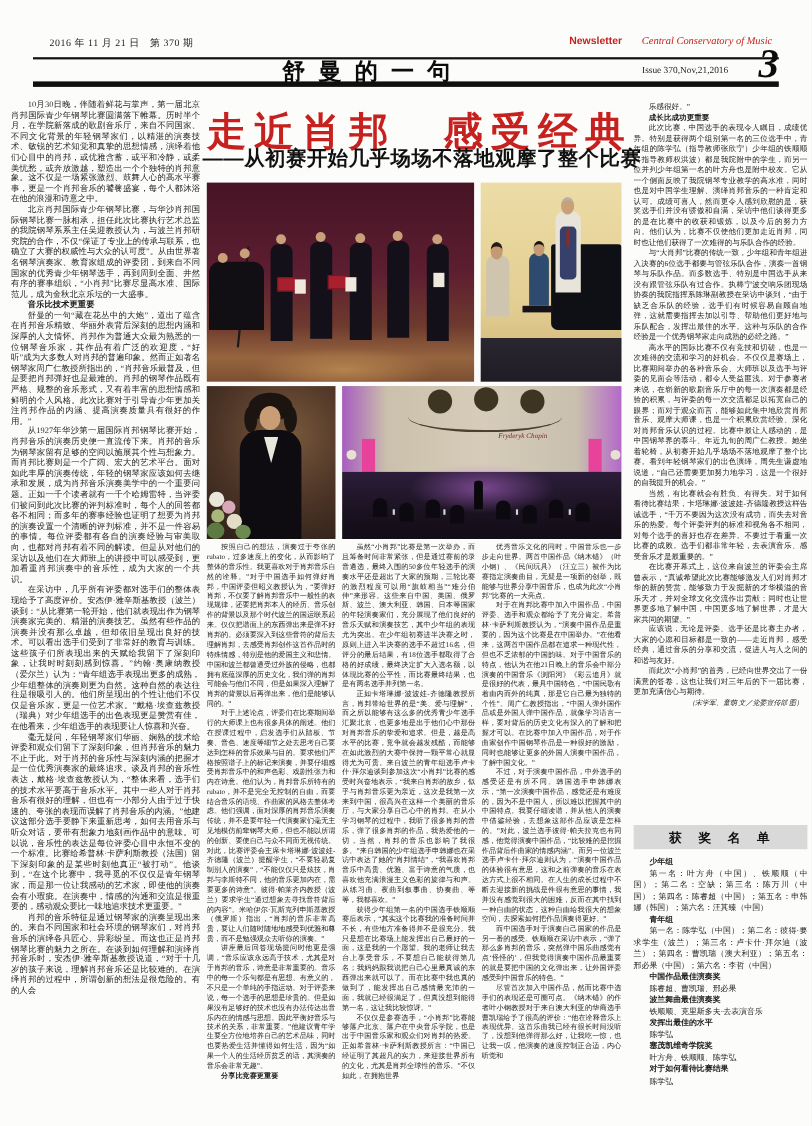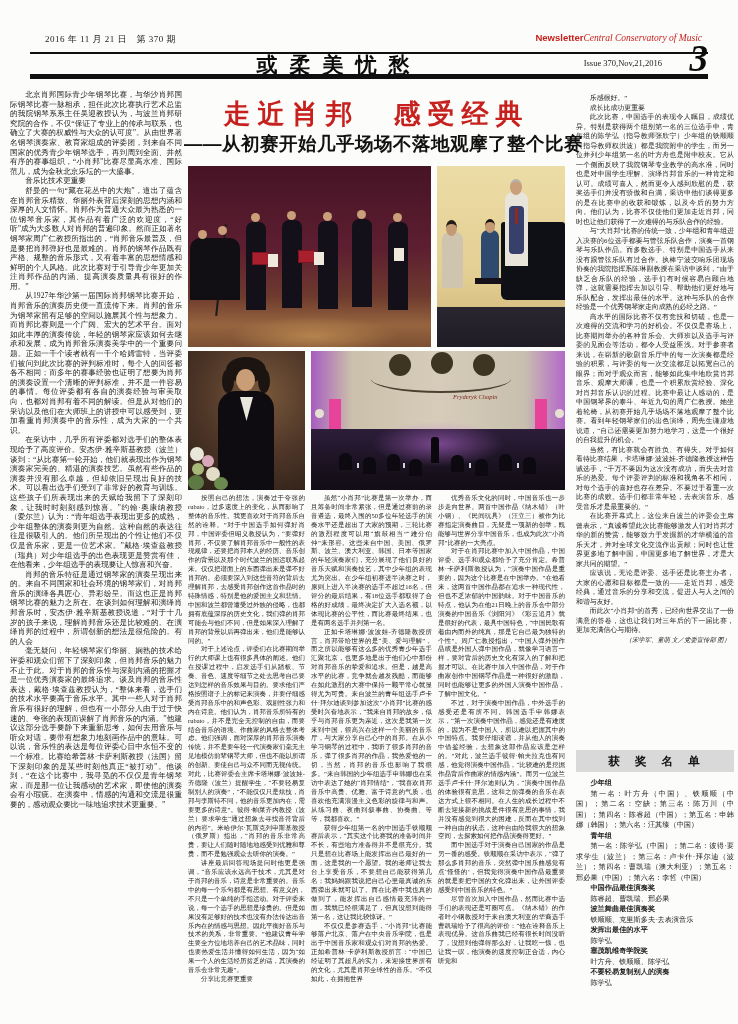--- a/index.html
+++ b/index.html
@@ -1,38 +1,38 @@
 <!DOCTYPE html>
 <html><head>
 <meta charset="utf-8">
 <style>
   html,body{margin:0;padding:0;background:#e8e8e4;}
   .page{position:relative;width:738px;height:1024px;background:#fcfcfa;margin:0 auto;
         font-family:"Liberation Serif",serif;color:#1c1c1c;overflow:hidden;}
   
   .date-line{position:absolute;left:45px;top:33px;font-size:9px;letter-spacing:.5px;}
   .eng-line{position:absolute;right:36px;top:32px;font-size:9.5px;color:#c6211e;white-space:nowrap;}
-  .eng-line .nl{font-family:"Liberation Sans",sans-serif;font-weight:bold;margin-right:0;padding-left:15px;}
+  .eng-line .nl{font-family:"Liberation Sans",sans-serif;font-weight:bold;margin-right:18px;padding-left:15px;}
   .eng-line .org{font-style:italic;}
   .rule-thin{position:absolute;left:30px;right:30px;top:52px;height:2px;background:#101010;}
   .rule-thick{position:absolute;left:30px;right:30px;top:74px;height:5px;background:#101010;}
   .banner-title{position:absolute;left:0;right:60px;top:51px;text-align:center;
     font-family:"Liberation Sans",sans-serif;font-weight:bold;font-size:21px;letter-spacing:12px;color:#0c0c0c;}
   .issue-line{position:absolute;right:76px;top:58px;font-size:8.5px;color:#222;}
   .page-no{position:absolute;right:30px;top:40px;font-size:37px;font-style:italic;font-weight:bold;
     font-family:"Liberation Serif",serif;color:#0c0c0c;line-height:1;}
   
   .main-title{position:absolute;left:188px;top:96px;width:377px;text-align:center;color:#c6211e;
-    font-family:"Liberation Sans",sans-serif;font-weight:bold;font-size:27px;letter-spacing:7px;white-space:nowrap;}
+    font-family:"Liberation Sans",sans-serif;font-weight:bold;font-size:36px;letter-spacing:7px;white-space:nowrap;}
   .sub-title{position:absolute;left:184px;top:131px;width:385px;text-align:center;color:#111;
     font-family:"Liberation Sans",sans-serif;font-weight:bold;font-size:18.5px;letter-spacing:.5px;white-space:nowrap;}
   
   .col{position:absolute;text-align:justify;overflow:hidden;}
   .para{margin:0;text-indent:2em;}
-  .head{font-weight:normal;font-family:"Liberation Sans",sans-serif;}
+  .head{font-weight:bold;font-family:"Liberation Sans",sans-serif;}
   .byline{text-indent:0;text-align:right;font-style:italic;font-size:.92em;padding-right:4px;}
   #col-left{left:10px;top:90px;width:172px;height:922px;font-size:7.6px;line-height:9.6px;}
   #col-a{left:188px;top:494px;width:117px;height:518px;font-size:6.5px;line-height:8.9px;}
   #col-b{left:311px;top:494px;width:121px;height:518px;font-size:6.5px;line-height:8.9px;}
   #col-c{left:438px;top:494px;width:127px;height:518px;font-size:6.5px;line-height:8.9px;}
   #col-right{left:576px;top:93px;width:158px;height:655px;font-size:6.9px;line-height:9.5px;}
   
   .award-box{position:absolute;left:576px;top:750px;width:158px;}
   .award-hdr{background:#d9d9d9;text-align:center;font-family:"Liberation Sans",sans-serif;
     font-weight:bold;font-size:11.5px;letter-spacing:6px;padding:4px 2px 3px 6px;color:#111;}
@@ -89,21 +89,21 @@
 </head>
 <body>
 
 <div class="page">
 
   <div class="date-line">2016 年 11 月 21 日　第 370 期</div>
   <div class="eng-line">
     <span class="nl">Newsletter</span><span class="org">Central Conservatory of Music</span>
   </div>
   <div class="rule-thin"></div>
-  <div class="banner-title">或柔美忧愁</div>
+  <div class="banner-title">舒曼的一句</div>
   <div class="issue-line">Issue 370,Nov,21,2016</div>
   <div class="page-no">3</div>
   <div class="rule-thick"></div>
 
   <div class="main-title">走近肖邦　感受经典</div>
   <div class="sub-title">——从初赛开始几乎场场不落地观摩了整个比赛</div>
 
   <div id="ph1" class="ph">
     <div class="mic"></div>
     <div class="p1-seated" style="left:2px;top:72px;"></div>
@@ -182,27 +182,28 @@
     <div class="orch" style="left:164px;top:108px;"></div>
     <div class="orch" style="left:188px;top:103px;"></div>
     <div class="orch" style="left:212px;top:106px;"></div>
     <div class="stand" style="left:46px;"></div>
     <div class="stand" style="left:92px;"></div>
     <div class="stand" style="left:158px;"></div>
     <div class="stand" style="left:206px;"></div>
   </div>
 
   <div id="col-left" class="col">
+      <p class="para">10月30日晚，伴随着鲜花与掌声，第一届北京肖邦国际青少年钢琴比赛圆满落下帷幕。历时半个月，在学院新落成的歌剧音乐厅，来自不同国家、不同文化背景的年轻钢琴家们，以精湛的演奏技术、敏锐的艺术知觉和真挚的思想情感，演绎着他们心目中的肖邦，或优雅含蓄，或平和冷静，或柔美忧愁，或奔放激越，塑造出一个个独特的肖邦意象。这不仅是一场紧张激烈、鼓舞人心的高水平赛事，更是一个肖邦音乐的饕餮盛宴，每个人都沐浴在他的浪漫和诗意之中。</p>
       <p class="para">北京肖邦国际青少年钢琴比赛，与华沙肖邦国际钢琴比赛一脉相承，担任此次比赛执行艺术总监的我院钢琴系系主任吴迎教授认为，与波兰肖邦研究院的合作，不仅“保证了专业上的传承与联系，也确立了大赛的权威性与大众的认可度”。从由世界著名钢琴演奏家、教育家组成的评委团，到来自不同国家的优秀青少年钢琴选手，再到周到全面、井然有序的赛事组织，“小肖邦”比赛尽显高水准、国际范儿，成为金秋北京乐坛的一大盛事。</p>
       <p class="para head">音乐比技术更重要</p>
       <p class="para">舒曼的一句“藏在花丛中的大炮”，道出了蕴含在肖邦音乐精致、华丽外表背后深刻的思想内涵和深厚的人文情怀。肖邦作为普通大众最为熟悉的一位钢琴音乐家，其作品有着广泛的欢迎度，“好听”成为大多数人对肖邦的普遍印象。然而正如著名钢琴家周广仁教授所指出的，“肖邦音乐最普及，但是要把肖邦弹好也是最难的。肖邦的钢琴作品既有严格、规整的音乐形式，又有着丰富的思想情感和鲜明的个人风格。此次比赛对于引导青少年更加关注肖邦作品的内涵、提高演奏质量具有很好的作用。”</p>
       <p class="para">从1927年华沙第一届国际肖邦钢琴比赛开始，肖邦音乐的演奏历史便一直流传下来。肖邦的音乐为钢琴家留有足够的空间以施展其个性与想象力。而肖邦比赛则是一个广阔、宏大的艺术平台。面对如此丰厚的演奏传统，年轻的钢琴家应该如何去继承和发展，成为肖邦音乐演奏美学中的一个重要问题。正如一千个读者就有一千个哈姆雷特，当评委们被问到此次比赛的评判标准时，每个人的回答都各不相同；而多年的赛事经验也证明了想要为肖邦的演奏设置一个清晰的评判标准，并不是一件容易的事情。每位评委都有各自的演奏经验与审美取向，也都对肖邦有着不同的解读。但是从对他们的采访以及他们在大师班上的讲授中可以感受到，更加看重肖邦演奏中的音乐性，成为大家的一个共识。</p>
       <p class="para">在采访中，几乎所有评委都对选手们的整体表现给予了高度评价。安杰伊·雅辛斯基教授（波兰）谈到：“从比赛第一轮开始，他们就表现出作为钢琴演奏家完美的、精湛的演奏技艺。虽然有些作品的演奏并没有那么卓越，但却依旧呈现出良好的技术。可以看出选手们受到了非常好的教育与训练。这些孩子们所表现出来的天赋给我留下了深刻印象，让我时时刻刻感到惊喜。”约翰·奥康纳教授（爱尔兰）认为：“青年组选手表现出更多的成熟，少年组整体的演奏则更为自然。这种自然的表达往往是很吸引人的。他们所呈现出的个性让他们不仅仅是音乐家，更是一位艺术家。”戴格·埃查兹教授（瑞典）对少年组选手的出色表现更是赞赏有佳，在他看来，少年组选手的表现要让人惊喜和兴奋。</p>
+      <p class="para">毫无疑问，年轻钢琴家们华丽、娴熟的技术给评委和观众们留下了深刻印象，但肖邦音乐的魅力不止于此。对于肖邦的音乐性与深刻内涵的把握才是一位优秀演奏家的最终追求。谈及肖邦的音乐性表达，戴格·埃查兹教授认为，“整体来看，选手们的技术水平要高于音乐水平。其中一些人对于肖邦音乐有很好的理解，但也有一小部分人由于过于快速的、夸张的表现而误解了肖邦音乐的内涵。”他建议这部分选手要静下来重新思考，如何去用音乐与听众对话，要带有想象力地刻画作品中的意味。可以说，音乐性的表达是每位评委心目中永恒不变的一个标准。比赛给希普林·卡萨利斯教授（法国）留下深刻印象的是某些时刻他真正“被打动”。他谈到，“在这个比赛中，我寻觅的不仅仅是青年钢琴家，而是那一位让我感动的艺术家，即使他的演奏会有小瑕疵。在演奏中，情感的沟通和交流是很重要的，感动观众要比一味地追求技术更重要。”</p>
       <p class="para">肖邦的音乐特征是通过钢琴家的演奏呈现出来的。来自不同国家和社会环境的钢琴家们，对肖邦音乐的演绎各具匠心、异彩纷呈。而这也正是肖邦钢琴比赛的魅力之所在。在谈到如何理解和演绎肖邦音乐时，安杰伊·雅辛斯基教授说道，“对于十几岁的孩子来说，理解肖邦音乐还是比较难的。在演绎肖邦的过程中，所谓创新的想法是很危险的。有的人会</p>
-      <p class="para">毫无疑问，年轻钢琴家们华丽、娴熟的技术给评委和观众们留下了深刻印象，但肖邦音乐的魅力不止于此。对于肖邦的音乐性与深刻内涵的把握才是一位优秀演奏家的最终追求。谈及肖邦的音乐性表达，戴格·埃查兹教授认为，“整体来看，选手们的技术水平要高于音乐水平。其中一些人对于肖邦音乐有很好的理解，但也有一小部分人由于过于快速的、夸张的表现而误解了肖邦音乐的内涵。”他建议这部分选手要静下来重新思考，如何去用音乐与听众对话，要带有想象力地刻画作品中的意味。可以说，音乐性的表达是每位评委心目中永恒不变的一个标准。比赛给希普林·卡萨利斯教授（法国）留下深刻印象的是某些时刻他真正“被打动”。他谈到，“在这个比赛中，我寻觅的不仅仅是青年钢琴家，而是那一位让我感动的艺术家，即使他的演奏会有小瑕疵。在演奏中，情感的沟通和交流是很重要的，感动观众要比一味地追求技术更重要。”</p>
     </div>
   <div id="col-a" class="col">
       <p class="para">按照自己的想法，演奏过于夸张的rubato，过多速度上的变化，从而影响了整体的音乐性。我更喜欢对于肖邦音乐自然的诠释。”对于中国选手如何弹好肖邦，中国评委但昭义教授认为，“要弹好肖邦，不仅要了解肖邦音乐中一般性的表现规律，还要把肖邦本人的经历、音乐创作的背景以及那个时代波兰的国运联系起来。仅仅把谱面上的东西弹出来是弹不好肖邦的。必须要深入到这些音符的背后去理解肖邦，去感受肖邦创作这首作品时的特殊情感，特别是他的爱国主义和悲情。中国和波兰都曾遭受过外族的侵略，也都拥有底蕴深厚的历史文化，我们弹的肖邦可能会与他们不同，但是如果深入理解了肖邦的背景以后再弹出来，他们是能够认同的。”</p>
       <p class="para">对于上述论点，评委们在比赛期间举行的大师课上也有很多具体的阐述。他们在授课过程中，启发选手们从踏板、节奏、音色、速度等细节之处去思考自己要达到怎样的音乐效果与目的。要求他们严格按照谱子上的标记来演奏，并要仔细感受肖邦音乐中的和声色彩、戏剧性张力和内在诗意。他们认为，肖邦音乐所特有的rubato，并不是完全无控制的自由，而要结合音乐的语境、作曲家的风格去整体考虑。他们强调，面对深厚的肖邦音乐演奏传统，并不是要年轻一代演奏家们毫无主见地模仿前辈钢琴大师，但也不能以所谓的创新、要使自己与众不同而无视传统。对此，比赛评委会主席卡塔琳娜·波波娃-齐德隆（波兰）提醒学生，“不要轻易复制别人的演奏”，“不能仅仅只是炫技，肖邦与李斯特不同，他的音乐更加内在，需要更多的诗意”。彼得·帕莱齐内教授（波兰）要求学生“通过想象去寻找音符背后的内容”。米哈伊尔·瓦斯克列申斯基教授（俄罗斯）指出，“肖邦的音乐非常高贵，要让人们随时随地地感受到优雅和尊贵，而不是勉强观众去听你的演奏。”</p>
       <p class="para">讲座最后回答现场提问时他更是强调，“音乐应该永远高于技术，尤其是对于肖邦的音乐，诗意是非常重要的。音乐中的每一个乐句都是有思想、有意义的，不只是一个单纯的手指运动。对于评委来说，每一个选手的思想是珍贵的。但是如果没有足够好的技术也没有办法传达出音乐内在的情感与思想。因此平衡好音乐与技术的关系，非常重要。”他建议青年学生要全方位地培养自己的艺术品味，同时也要热爱生活并懂得如何生活，因为“如果一个人的生活经历贫乏的话，其演奏的音乐会非常无趣”。</p>
       <p class="para head">分享比竞赛更重要</p>
     </div>
   <div id="col-b" class="col">
       <p class="para">虽然“小肖邦”比赛是第一次举办，而且筹备时间非常紧张，但是通过赛前的录音遴选，最终入围的50多位年轻选手的演奏水平还是超出了大家的预期，三轮比赛的激烈程度可以用“旗鼓相当”“难分伯仲”来形容。这些来自中国、美国、俄罗斯、波兰、澳大利亚、韩国、日本等国家的年轻演奏家们，充分展现了他们良好的音乐天赋和演奏技艺，其中少年组的表现尤为突出。在少年组初赛进半决赛之时，原则上进入半决赛的选手不超过16名，但评分的最后结果，有18位选手都取得了合格的好成绩，最终决定扩大入选名额，以体现比赛的公平性，而比赛最终结果，也是有两名选手并列第一名。</p>
       <p class="para">正如卡塔琳娜·波波娃-齐德隆教授所言，肖邦带给世界的是“美、爱与理解”，而之所以能够有这么多的优秀青少年选手汇聚北京，也更多地是出于他们心中那份对肖邦音乐的挚爱和追求。但是，越是高水平的比赛，竞争就会越发残酷，而能够在如此激烈的大赛中保持一颗平常心就显得尤为可贵。来自波兰的青年组选手卢卡什·拜尔迪谈到参加这次“小肖邦”比赛的感受时兴奋地表示，“我来自肖邦的故乡，似乎与肖邦音乐更为亲近，这次是我第一次来到中国，很高兴在这样一个美丽的音乐厅，与大家分享自己心中的肖邦。在从小学习钢琴的过程中，我听了很多肖邦的音乐，弹了很多肖邦的作品，我热爱他的一切，当然，肖邦的音乐也影响了我很多。”来自韩国的少年组选手申韩娜也在采访中表达了她的“肖邦情结”，“我喜欢肖邦音乐中高贵、优雅、富于诗意的气质，也喜欢他充满浪漫主义色彩的旋律与和声。从练习曲、夜曲到叙事曲、协奏曲、等等，我都喜欢。”</p>
@@ -237,18 +238,18 @@
         <p class="para award-name">青年组</p>
         <p class="para award-text">第一名：陈学弘（中国）；第二名：彼得·要求学生（波兰）；第三名：卢卡什·拜尔迪（波兰）；第四名：曹凯瑞（澳大利亚）；第五名：邢必果（中国）；第六名：李哲（中国）</p>
         <p class="para award-name">中国作品最佳演奏奖</p>
         <p class="para award-text">陈睿超、曹凯瑞、邢必果</p>
         <p class="para award-name">波兰舞曲最佳演奏奖</p>
         <p class="para award-text">铁顺顺、克里斯多夫·去表演音乐</p>
         <p class="para award-name">发挥出最佳的水平</p>
         <p class="para award-text">陈学弘</p>
         <p class="para award-name">塞茂凯维奇学院奖</p>
         <p class="para award-text">叶方舟、铁顺顺、陈学弘</p>
-        <p class="para award-name">不要轻易复制别人的演奏</p>
+        <p class="para award-name">对于如何看待比赛结果</p>
         <p class="para award-text">陈学弘</p>
       </div>
   </div>
 
 </div>
 
 </body></html>

